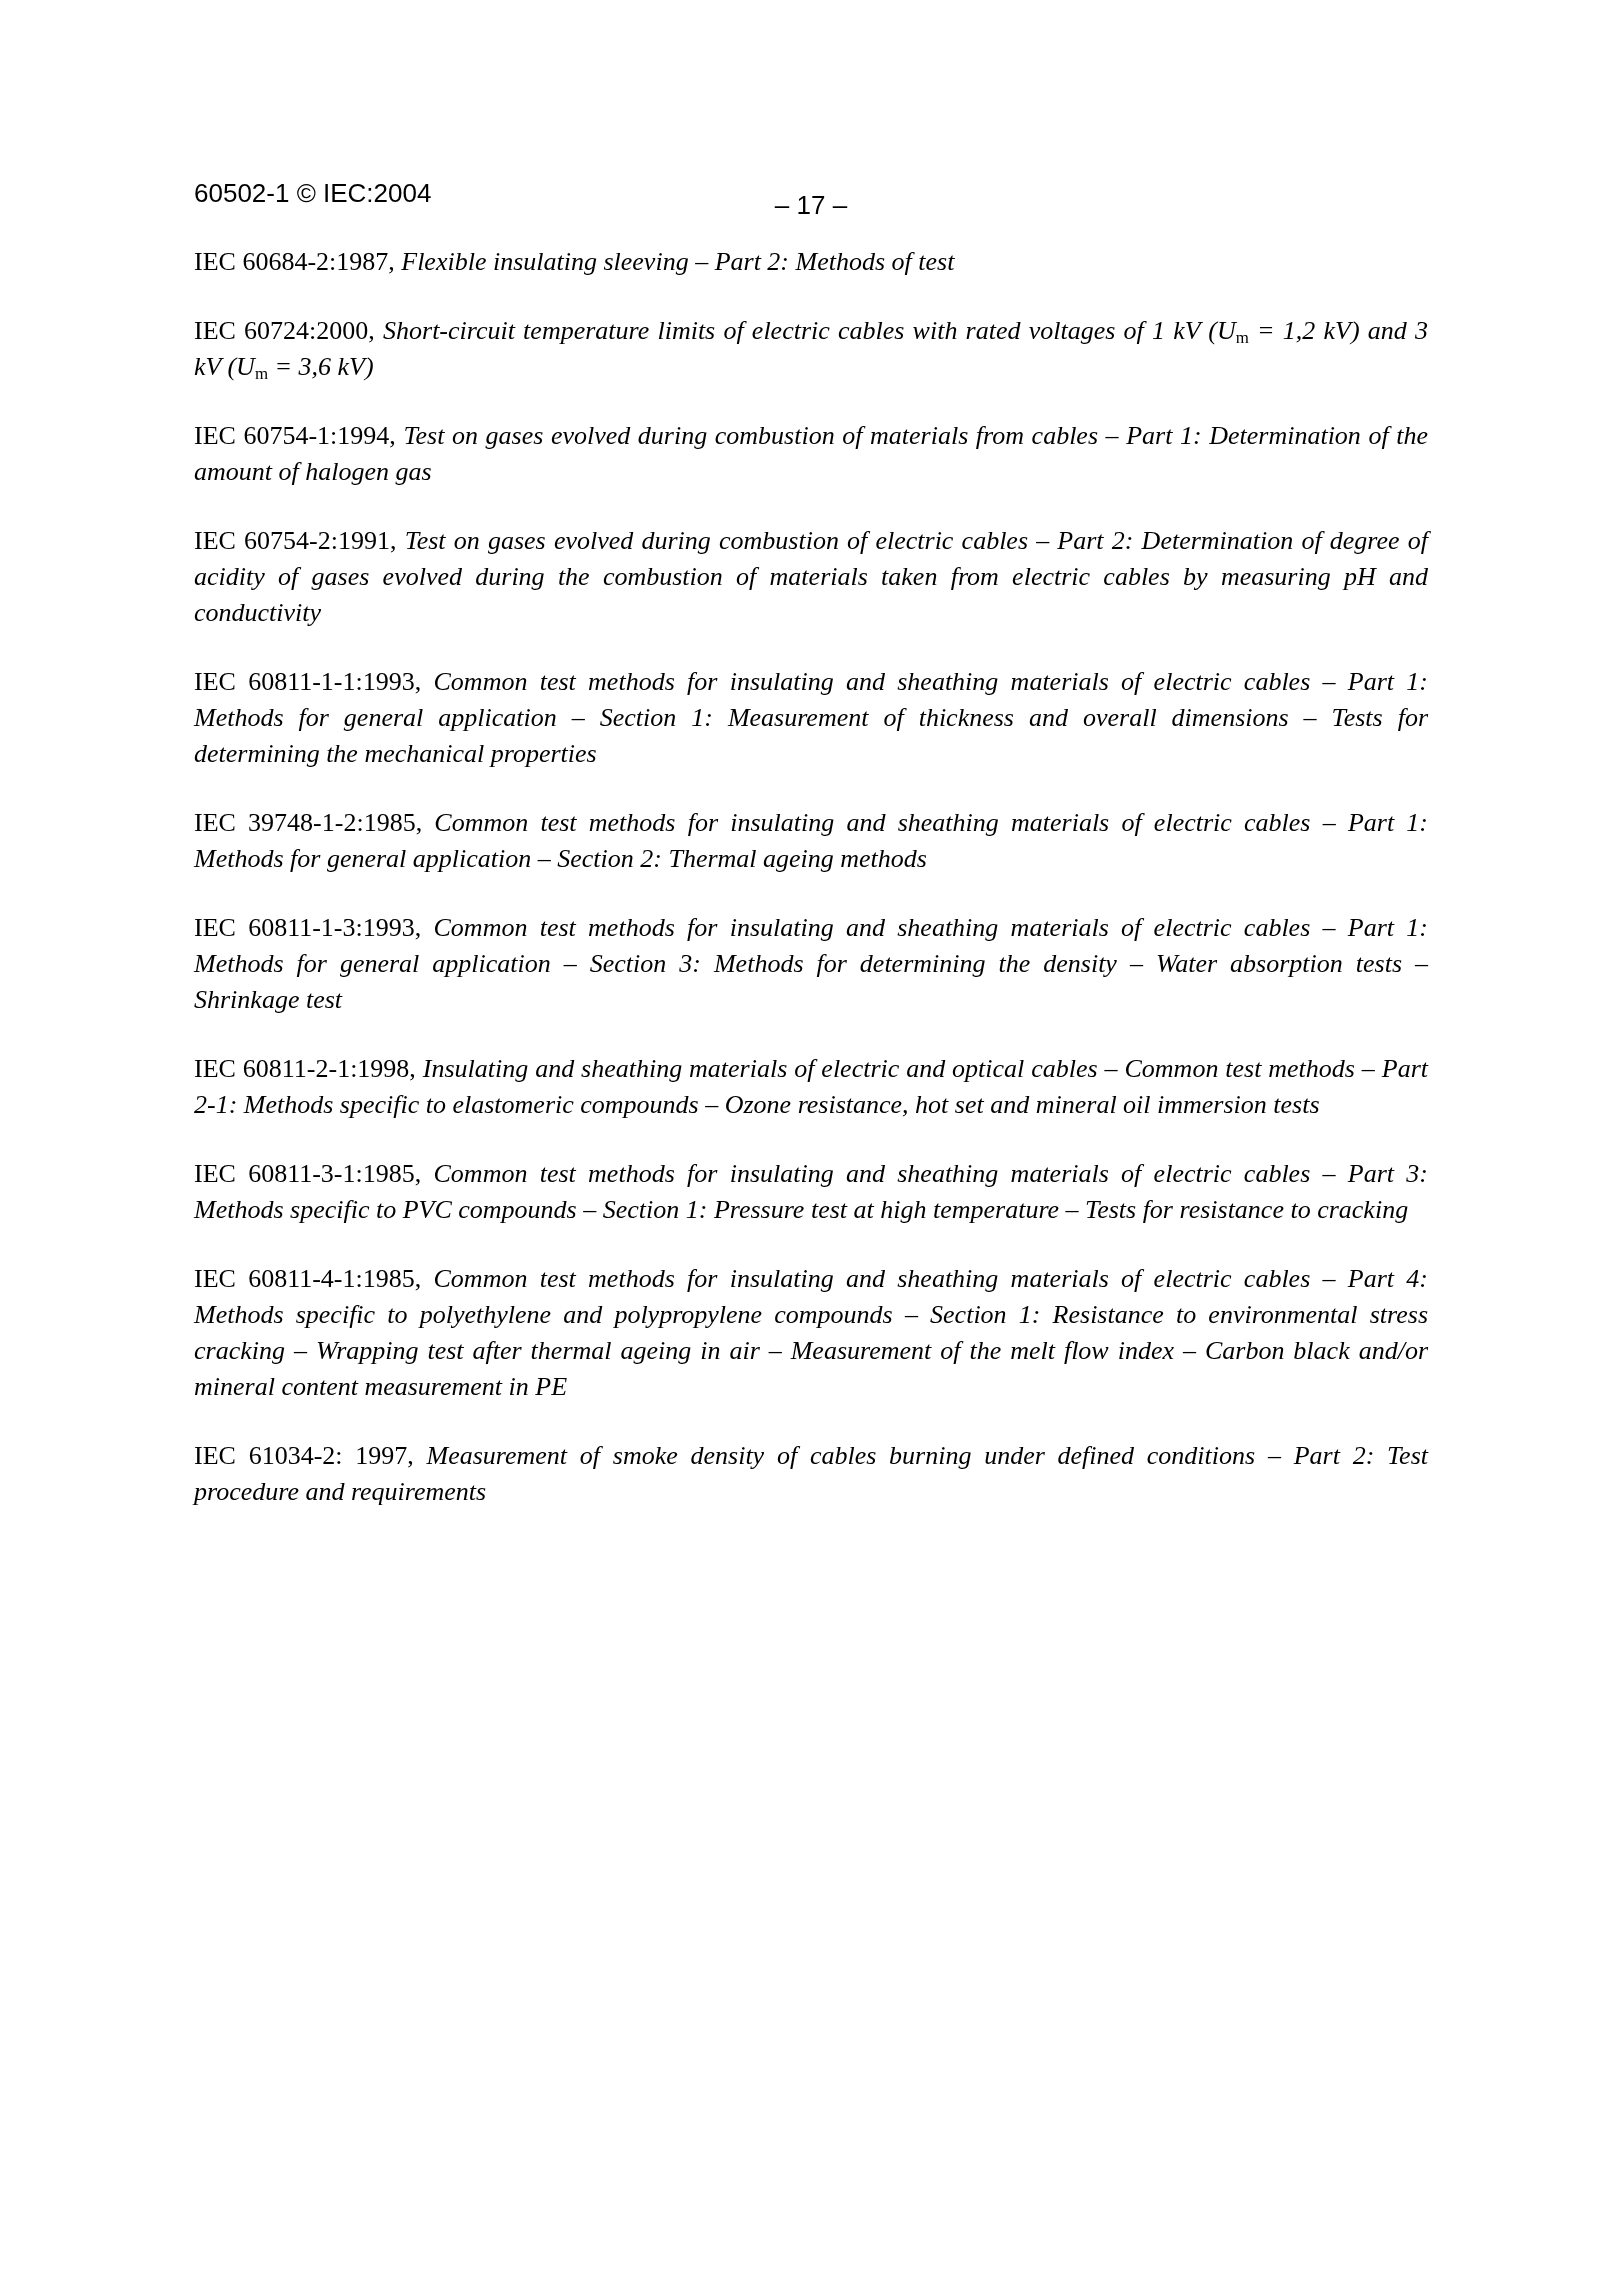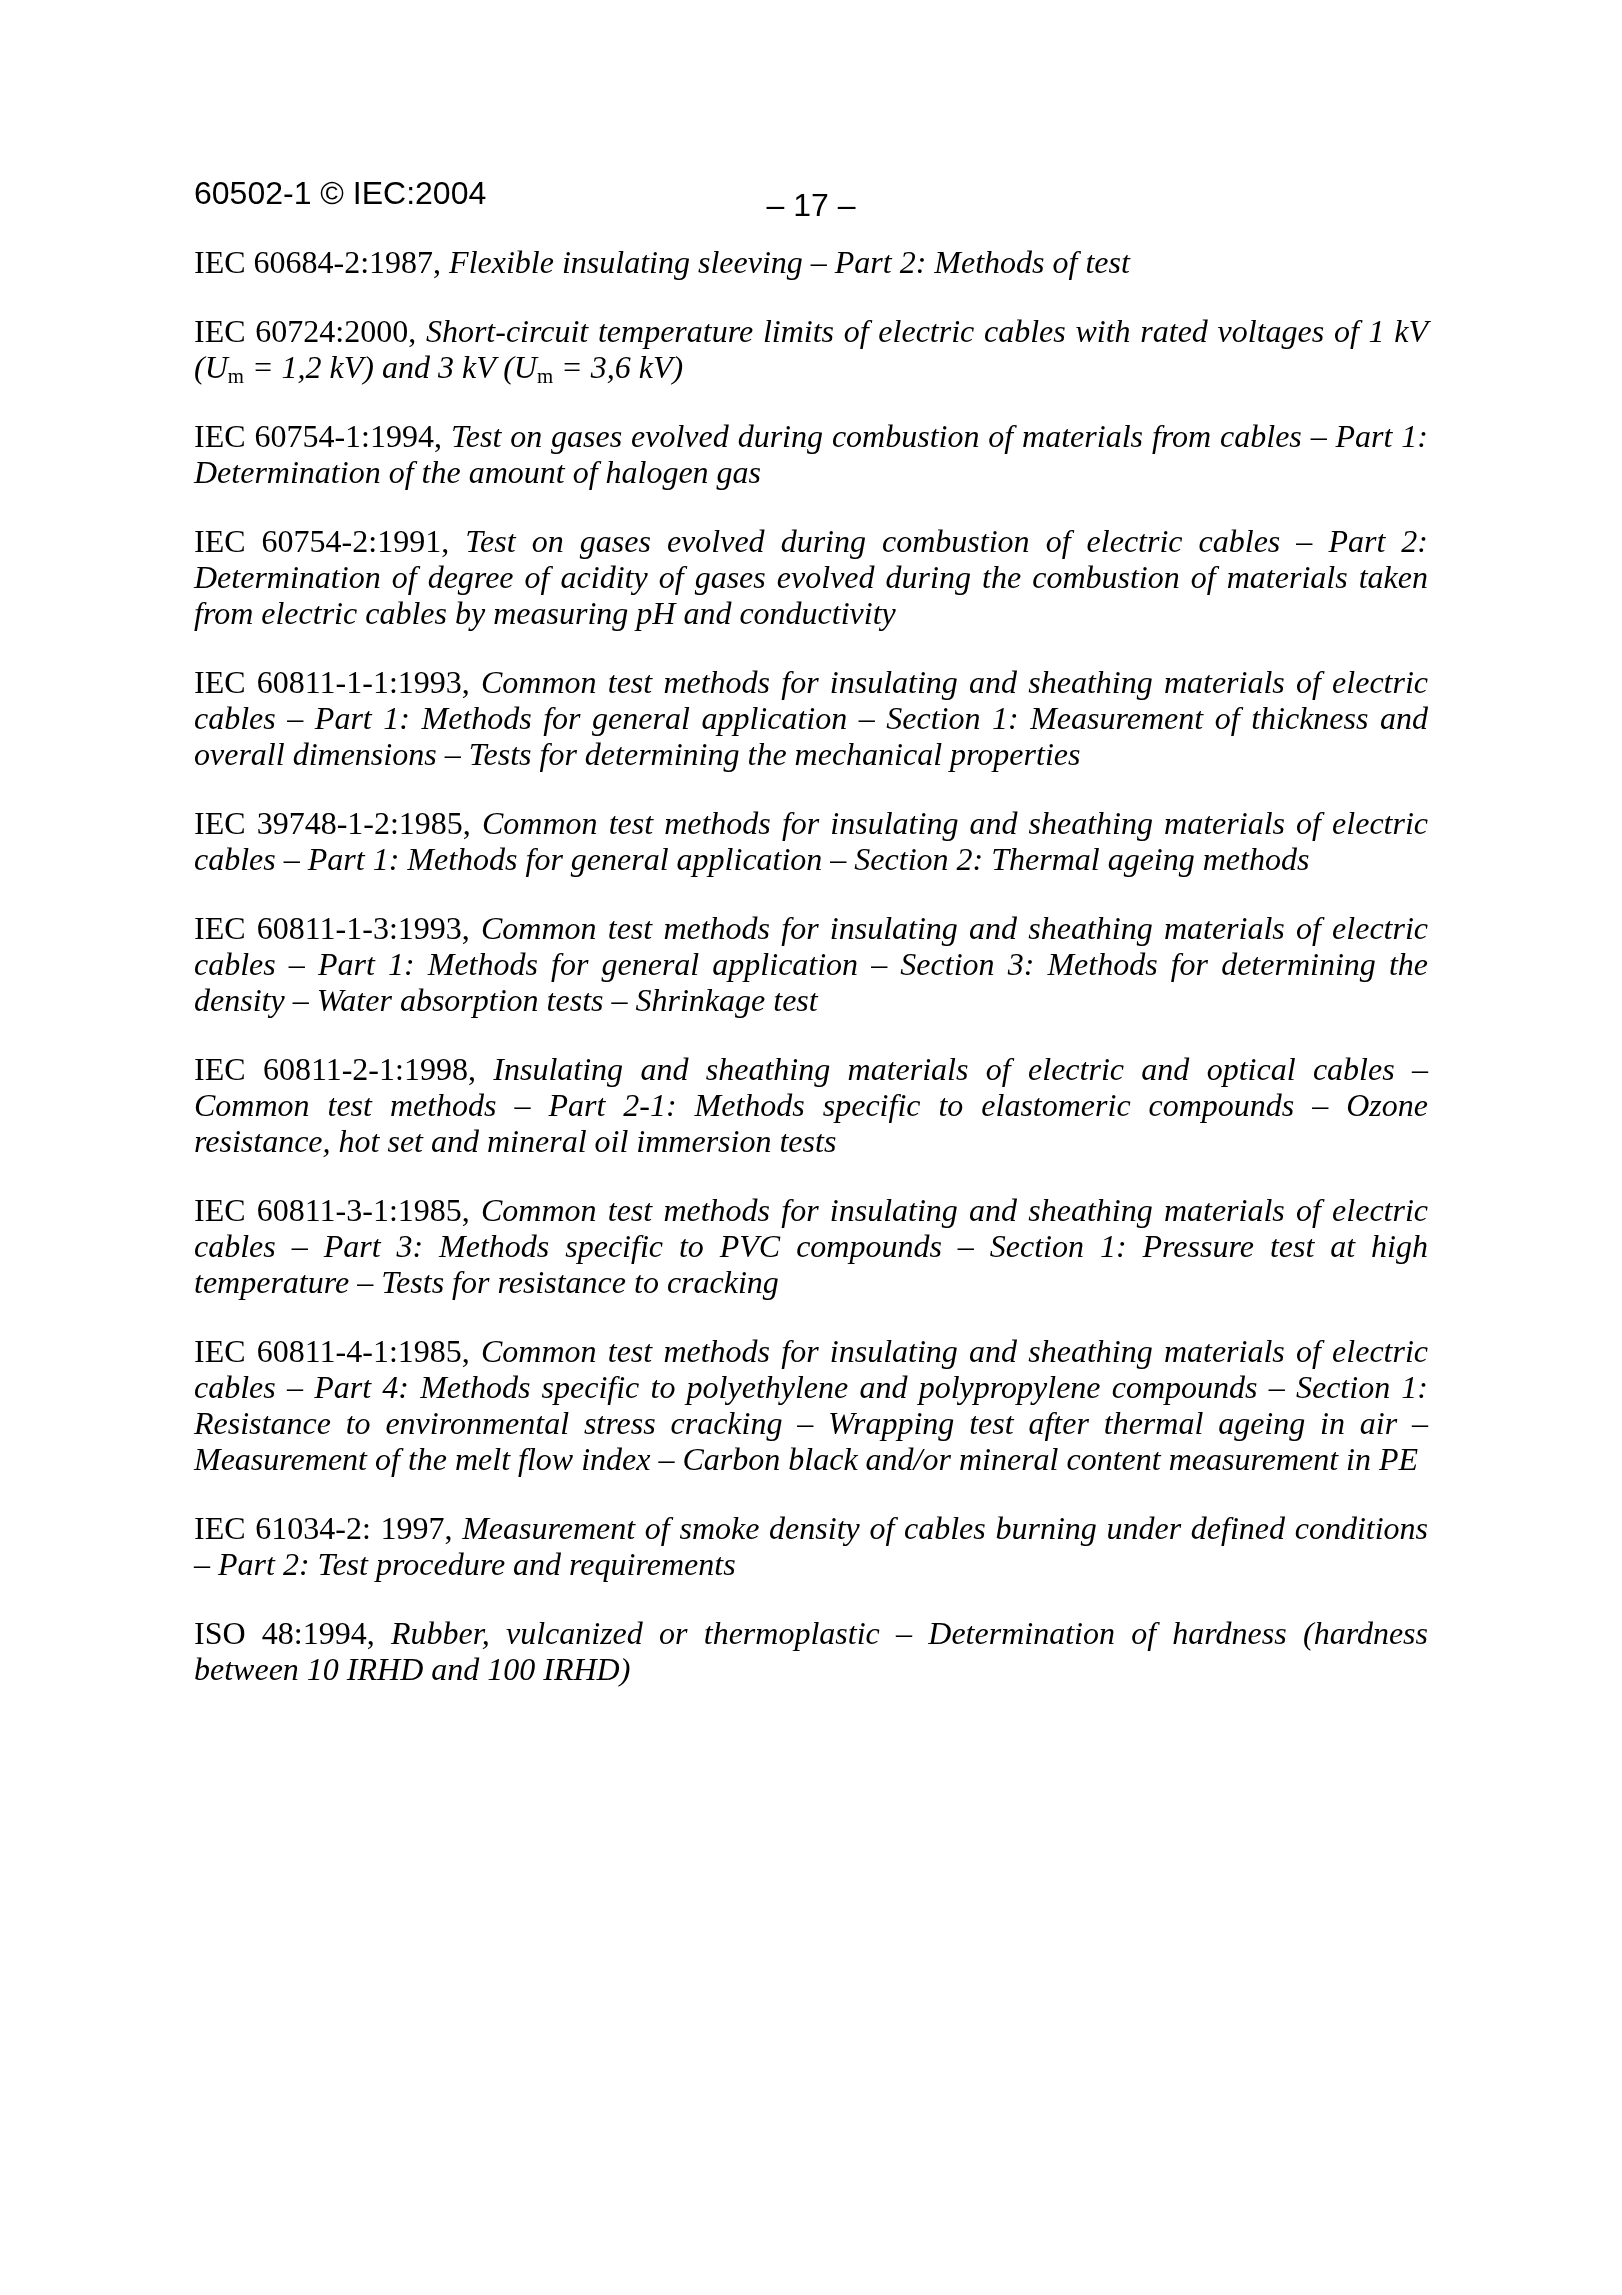--- a/index.html
+++ b/index.html
@@ -8,21 +8,21 @@
     width: 1622px;
     height: 2295px;
     position: relative;
     font-family: "Liberation Sans", "DejaVu Sans", sans-serif;
     color: #000000;
   }
   .page {
     width: 1622px;
     height: 2295px;
     padding: 175px 194px 0 194px;
-    font-size: 32px;
+    font-size: 26px;
     line-height: 36px;
   }
   .header {
     position: relative;
     height: 36px;
     margin-bottom: 33px;
     white-space: nowrap;
   }
   .doc-code { position: absolute; left: 0; top: 0; }
   .page-num { position: absolute; left: 50%; top: 12px; transform: translateX(-50%); }
@@ -72,18 +72,17 @@
 
     <p class="reference"><span class="ref-code">IEC 60811-2-1:1998,</span> <span class="ref-title">Insulating and sheathing materials of electric and optical cables – Common test methods – Part 2-1: Methods specific to elastomeric compounds – Ozone resistance, hot set and mineral oil immersion tests</span></p>
 
     <p class="reference"><span class="ref-code">IEC 60811-3-1:1985,</span> <span class="ref-title">Common test methods for insulating and sheathing materials of electric cables – Part 3: Methods specific to PVC compounds – Section 1: Pressure test at high temperature – Tests for resistance to cracking</span></p>
 
 
     <p class="reference"><span class="ref-code">IEC 60811-4-1:1985,</span> <span class="ref-title">Common test methods for insulating and sheathing materials of electric cables – Part 4: Methods specific to polyethylene and polypropylene compounds – Section 1: Resistance to environmental stress cracking – Wrapping test after thermal ageing in air – Measurement of the melt flow index – Carbon black and/or mineral content measurement in PE</span></p>
 
     <p class="reference"><span class="ref-code">IEC 61034-2: 1997,</span> <span class="ref-title">Measurement of smoke density of cables burning under defined conditions – Part 2: Test procedure and requirements</span></p>
 
-    <p class="reference"><span class="ref-code">ISO 48:1994,</span> <span class="ref-title">Rubber, vulcanized or thermoplastic – Determination of hardness (hardness between 10 IRHD and 100 IRHD)</span></p>
 
   </div>
 
 </div>
 
 
 </body></html>

